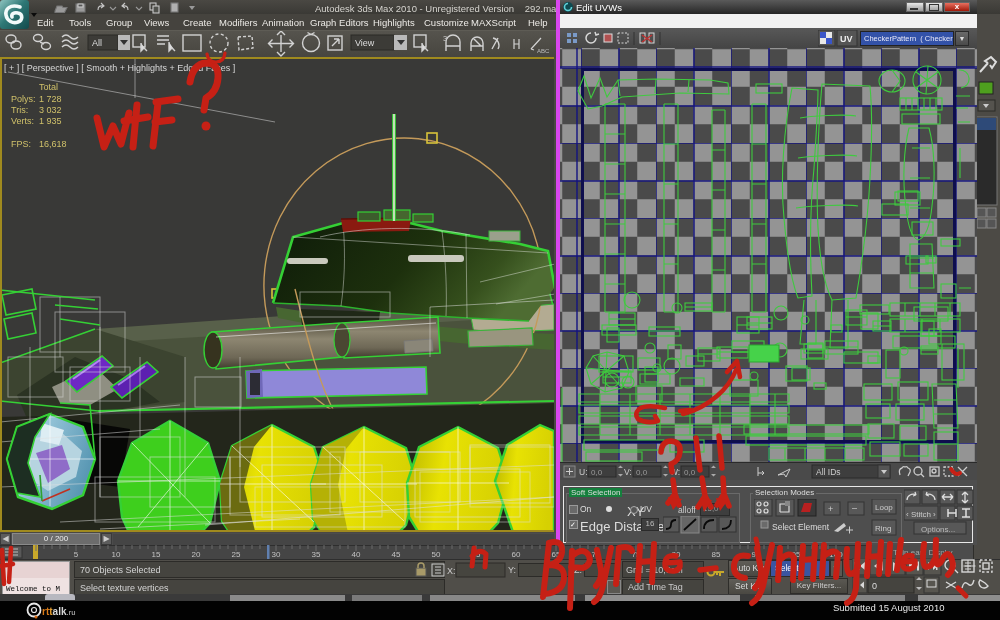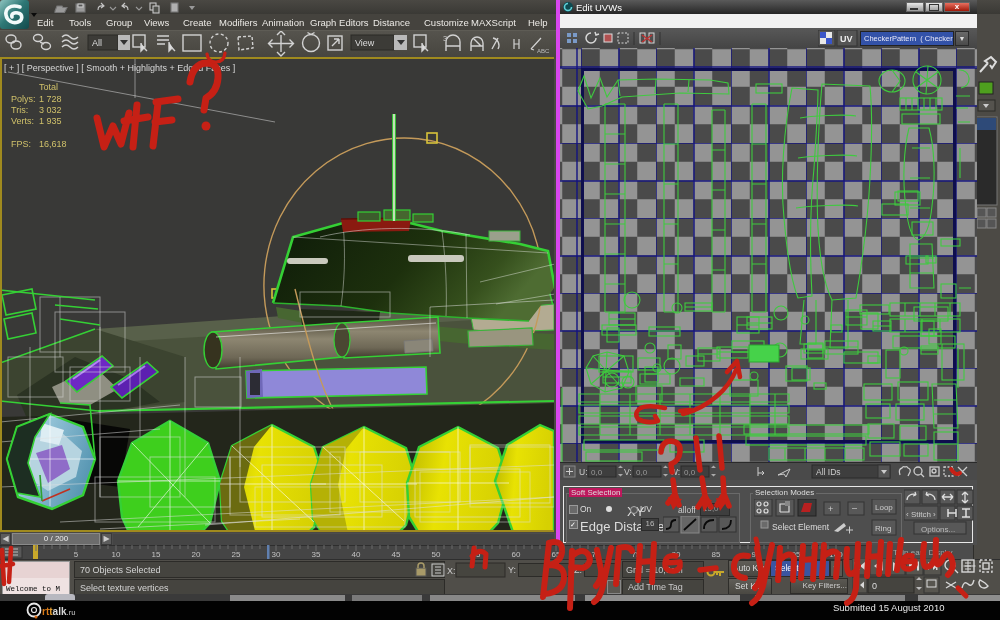--- a/index.html
+++ b/index.html
@@ -36,30 +36,31 @@
   <path d="M46,9 q0,-5 5,-4 m-2,-3 l3,3 l-3,2"></path>
   <path d="M58,6 l3,3 l3,-3" stroke="#999"></path>
   <path d="M76,9 q0,-5 -5,-4 m2,-3 l-3,3 l3,2"></path>
   <path d="M84,6 l3,3 l3,-3" stroke="#999"></path>
   <rect x="98" y="2" width="6" height="7"></rect>
         <rect x="101" y="5" width="6" height="7" fill="#50514c"></rect>
   <rect x="119" y="2" width="7" height="9" fill="#b0b0b0" stroke="#777"></rect>
   <path d="M137,5 l6,0 l-3,4 z" fill="#999" stroke="none"></path>
  </g>
 </svg>
+<div class="tx" style="left:315px;top:3px;font-size:9.5px;color:#d6d4cf;">Autodesk 3ds Max  2010   - Unregistered Version&nbsp;&nbsp;&nbsp;&nbsp;292.ma</div>
 
 <div class="tx" style="left:37px;top:17px;font-size:9.5px;color:#eceae6;">Edit</div>
 <div class="tx" style="left:69px;top:17px;font-size:9.5px;color:#eceae6;">Tools</div>
 <div class="tx" style="left:106px;top:17px;font-size:9.5px;color:#eceae6;">Group</div>
 <div class="tx" style="left:144px;top:17px;font-size:9.5px;color:#eceae6;">Views</div>
 <div class="tx" style="left:183px;top:17px;font-size:9.5px;color:#eceae6;">Create</div>
 <div class="tx" style="left:219px;top:17px;font-size:9.5px;color:#eceae6;">Modifiers</div>
 <div class="tx" style="left:262px;top:17px;font-size:9.5px;color:#eceae6;">Animation</div>
 <div class="tx" style="left:310px;top:17px;font-size:9.5px;color:#eceae6;">Graph Editors</div>
-<div class="tx" style="left:373px;top:17px;font-size:9.5px;color:#eceae6;">Distance</div>
+<div class="tx" style="left:373px;top:17px;font-size:9.5px;color:#eceae6;">Highlights</div>
 <div class="tx" style="left:424px;top:17px;font-size:9.5px;color:#eceae6;">Customize</div>
 <div class="tx" style="left:471px;top:17px;font-size:9.5px;color:#eceae6;">MAXScript</div>
 <div class="tx" style="left:528px;top:17px;font-size:9.5px;color:#eceae6;">Help</div>
 
 <svg class="abs" style="left:0;top:31px;" width="556" height="26" viewBox="0 0 556 26">
  <g stroke="#d2d2d2" fill="none" stroke-width="1.4">
   <ellipse cx="11" cy="8" rx="5" ry="4"></ellipse>
         <ellipse cx="16" cy="14" rx="5" ry="4"></ellipse>
   <ellipse cx="38" cy="7" rx="4.5" ry="3.5"></ellipse>
         <ellipse cx="46" cy="15" rx="4.5" ry="3.5"></ellipse>
@@ -447,21 +448,21 @@
 <div class="tx" style="left:628px;top:582px;font-size:9px;color:#c8c8c8;">Add Time Tag</div>
 <svg class="abs" style="left:705px;top:564px;" width="22" height="16" viewBox="0 0 22 16">
       <circle cx="6" cy="8" r="3.5" fill="none" stroke="#c8a82a" stroke-width="2"></circle>
       <path d="M9,8 h10 m-4,0 v4 m-3,-4 v3" stroke="#c8a82a" stroke-width="2"></path>
     </svg>
 <div class="abs" style="left:728px;top:560px;width:44px;height:17px;background:linear-gradient(#605e58,#4a4842);border:1px solid #2e2d2a;box-sizing:border-box;color:#ddd;font-size:8.5px;text-align:center;line-height:15px;">Auto Key</div>
 <div class="abs" style="left:728px;top:578px;width:44px;height:17px;background:linear-gradient(#605e58,#4a4842);border:1px solid #2e2d2a;box-sizing:border-box;color:#ddd;font-size:8.5px;text-align:center;line-height:15px;">Set Key</div>
 <div class="abs" style="left:770px;top:560px;width:60px;height:17px;background:#3a55a0;border:1px solid #2c2b28;box-sizing:border-box;color:#fff;font-size:8.5px;line-height:15px;padding-left:4px;">Selecte</div>
 <div class="abs" style="left:830px;top:560px;width:13px;height:17px;background:#5a5852;border:1px solid #2e2d2a;box-sizing:border-box;"></div>
 <div class="tx" style="left:832px;top:564px;font-size:8px;color:#ddd;">▼</div>
-<div class="abs" style="left:790px;top:578px;width:58px;height:16px;background:linear-gradient(#5a5852,#47453f);border:1px solid #2e2d2a;box-sizing:border-box;color:#ccc;font-size:8px;text-align:right;line-height:14px;">Key Filters...</div>
+<div class="abs" style="left:790px;top:578px;width:58px;height:16px;background:linear-gradient(#5a5852,#47453f);border:1px solid #2e2d2a;box-sizing:border-box;color:#ccc;font-size:8px;text-align:center;line-height:14px;">Key Filters...</div>
 <svg class="abs" style="left:852px;top:558px;" width="148px" height="40" viewBox="0 0 148 40">
  <g fill="#d8d8d8">
   <rect x="0" y="0" width="17" height="17" fill="#57554f" stroke="#333"></rect>
         <path d="M3,8 l5,-4 v8 z M8,8 l5,-4 v8 z"></path>
         <rect x="2.5" y="4" width="1.5" height="8"></rect>
   <rect x="18" y="0" width="17" height="17" fill="#57554f" stroke="#333"></rect>
         <path d="M22,8 l6,-4.5 v9 z"></path>
         <rect x="29" y="3.5" width="2" height="9"></rect>
   <rect x="36" y="0" width="17" height="17" fill="#57554f" stroke="#333"></rect>
         <path d="M41,4 l7,4.5 l-7,4.5 z"></path>
@@ -732,21 +733,21 @@
           <circle cx="372" cy="8" r="2"></circle>
    <rect x="382" y="4" width="9" height="9" stroke-dasharray="2,1.5"></rect>
    <path d="M396,4 l9,9 m-9,0 l9,-9"></path>
   </g>
  </svg>
 
  <div class="abs" style="left:0;top:480px;width:417px;height:65px;background:#4e4e4e;"></div>
  <div class="abs" style="left:3px;top:486px;width:410px;height:57px;border:1.5px solid #e8e8e8;box-sizing:border-box;"></div>
 
  <div class="abs" style="left:6px;top:493px;width:172px;height:48px;border:1px solid #6a6a6a;"></div>
- <div class="tx" style="left:9px;top:488px;font-size:8px;color:#ddd;background:#be185d;padding:0 2px;">Soft Selection</div>
+ <div class="tx" style="left:9px;top:488px;font-size:8px;color:#ddd;background:#15803d;padding:0 2px;">Soft Selection</div>
  <div class="abs" style="left:9px;top:505px;width:7px;height:7px;background:#6a6a6a;border:1px solid #999;"></div>
  <div class="tx" style="left:20px;top:504px;font-size:8.5px;color:#ddd;">On</div>
  <div class="abs" style="left:46px;top:506px;width:6px;height:6px;background:#ddd;border-radius:50%;"></div>
  <div class="tx" style="left:55px;top:504px;font-size:13px;color:#ddd;margin-left:12px;">XY</div>
  <div class="abs" style="left:70px;top:506px;width:6px;height:6px;background:#555;border:1px solid #aaa;border-radius:50%;"></div>
  <div class="tx" style="left:80px;top:504px;font-size:8.5px;color:#ddd;">UV</div>
  <div class="tx" style="left:118px;top:505px;font-size:8.5px;color:#ccc;">alloff</div>
  <div class="abs" style="left:140px;top:503px;width:26px;height:11px;background:#3e3e3e;border:1px solid #2a2a2a;color:#999;font-size:8px;line-height:10px;padding-left:2px;">15,0</div>
  <div class="abs" style="left:9px;top:520px;width:7px;height:7px;background:#6a6a6a;border:1px solid #999;color:#fff;font-size:7px;line-height:7px;">✓</div>
  <div class="tx" style="left:20px;top:519px;font-size:13px;color:#ddd;">Edge Distance</div>

